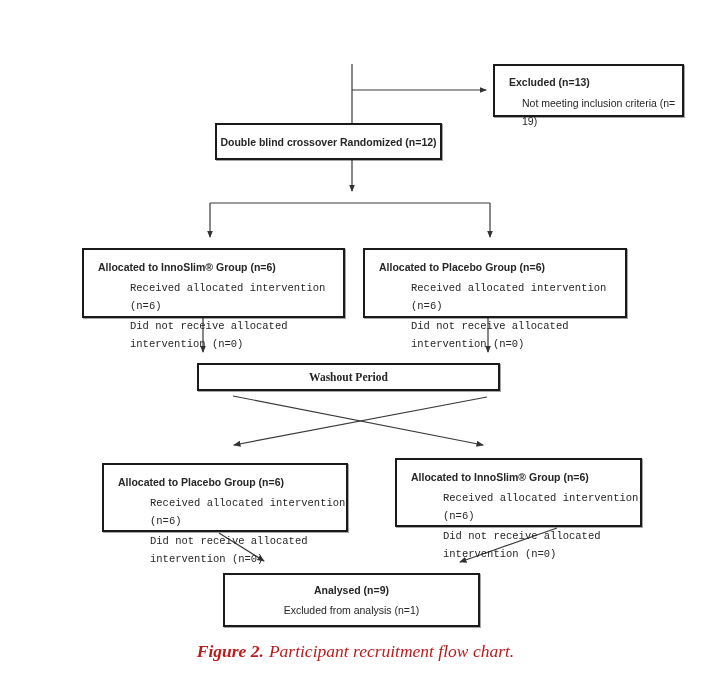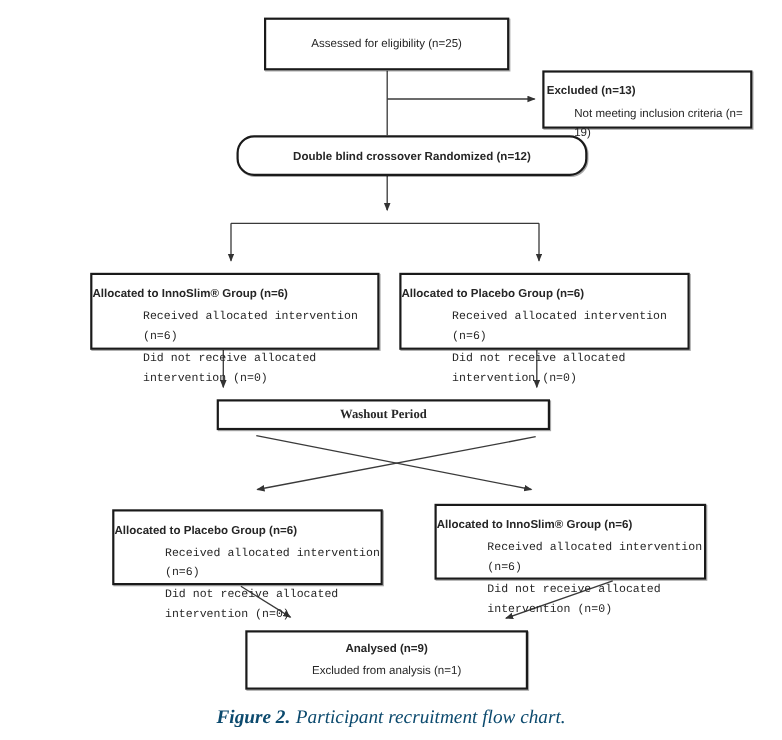--- a/index.html
+++ b/index.html
@@ -30,39 +30,39 @@
   }
   .box.centered {
     display: flex;
     flex-direction: column;
     align-items: center;
     justify-content: center;
     text-align: center;
   }
   .bold { font-weight: bold; }
   .alloc { padding-top: 8px; }
-  .alloc .title { font-weight: bold; margin-bottom: 3px; }
+  .alloc .title { padding-left: 14px; font-weight: bold; margin-bottom: 3px; }
   .alloc .sub { padding-left: 46px; margin-bottom: 2px; font-family: Liberation Mono, monospace; }
   .excl { padding-top: 7px; }
-  .excl .title { padding-left: 2px; font-weight: bold; margin-bottom: 3px; }
+  .excl .title { padding-left: 14px; font-weight: bold; margin-bottom: 3px; }
   .excl .sub { padding-left: 27px; }
   .washout-text {
     font-family: "Liberation Serif", serif;
     font-weight: bold;
     font-size: 11.5px;
   }
   .caption {
     position: absolute;
     left: 0; top: 641px;
     width: 711px;
     text-align: center;
     font-family: "Liberation Serif", serif;
     font-style: italic;
     font-size: 17.5px;
-    color: #0c4a6e;
+    color: #b91c1c;
   }
   .caption .cap-label { font-weight: bold; margin-right: 5px; }
 </style>
 </head>
 <body>
 
 <div class="canvas">
 
   <svg class="connectors" width="711" height="673" viewBox="0 0 711 673" xmlns="http://www.w3.org/2000/svg">
     <defs>
@@ -79,30 +79,27 @@
       <line x1="490" y1="203" x2="490" y2="237" marker-end="url(#ah)"></line>
       <line x1="203" y1="318" x2="203" y2="352" marker-end="url(#ah)"></line>
       <line x1="488" y1="318" x2="488" y2="352" marker-end="url(#ah)"></line>
       <line x1="233" y1="396" x2="483" y2="445" marker-end="url(#ah)"></line>
       <line x1="487" y1="397" x2="234" y2="445" marker-end="url(#ah)"></line>
       <line x1="219" y1="533" x2="264" y2="561" marker-end="url(#ah)"></line>
       <line x1="557" y1="528" x2="460" y2="562" marker-end="url(#ah)"></line>
     </g>
   </svg>
 
-  <div class="box centered" style="left:240px; top:16px; width:223px; height:48px;">
-    <div>Assessed for eligibility (n=25)</div>
-  </div>
 
   <div class="box excl" style="left:493px; top:64px; width:191px; height:53px;">
     <div class="title">Excluded (n=13)</div>
     <div class="sub">Not meeting inclusion criteria (n= 19)</div>
   </div>
 
-  <div class="box centered bold" style="left:215px; top:123px; width:319px; height:37px;border-radius:16px;">
+  <div class="box centered bold" style="left:215px; top:123px; width:227px; height:37px;">
     <div>Double blind crossover Randomized (n=12)</div>
   </div>
 
   <div class="box alloc" style="left:82px; top:248px; width:263px; height:70px;">
     <div class="title">Allocated to InnoSlim® Group (n=6)</div>
     <div class="sub">Received allocated intervention (n=6)</div>
     <div class="sub">Did not receive allocated intervention (n=0)</div>
   </div>
 
   <div class="box alloc" style="left:363px; top:248px; width:264px; height:70px;">

